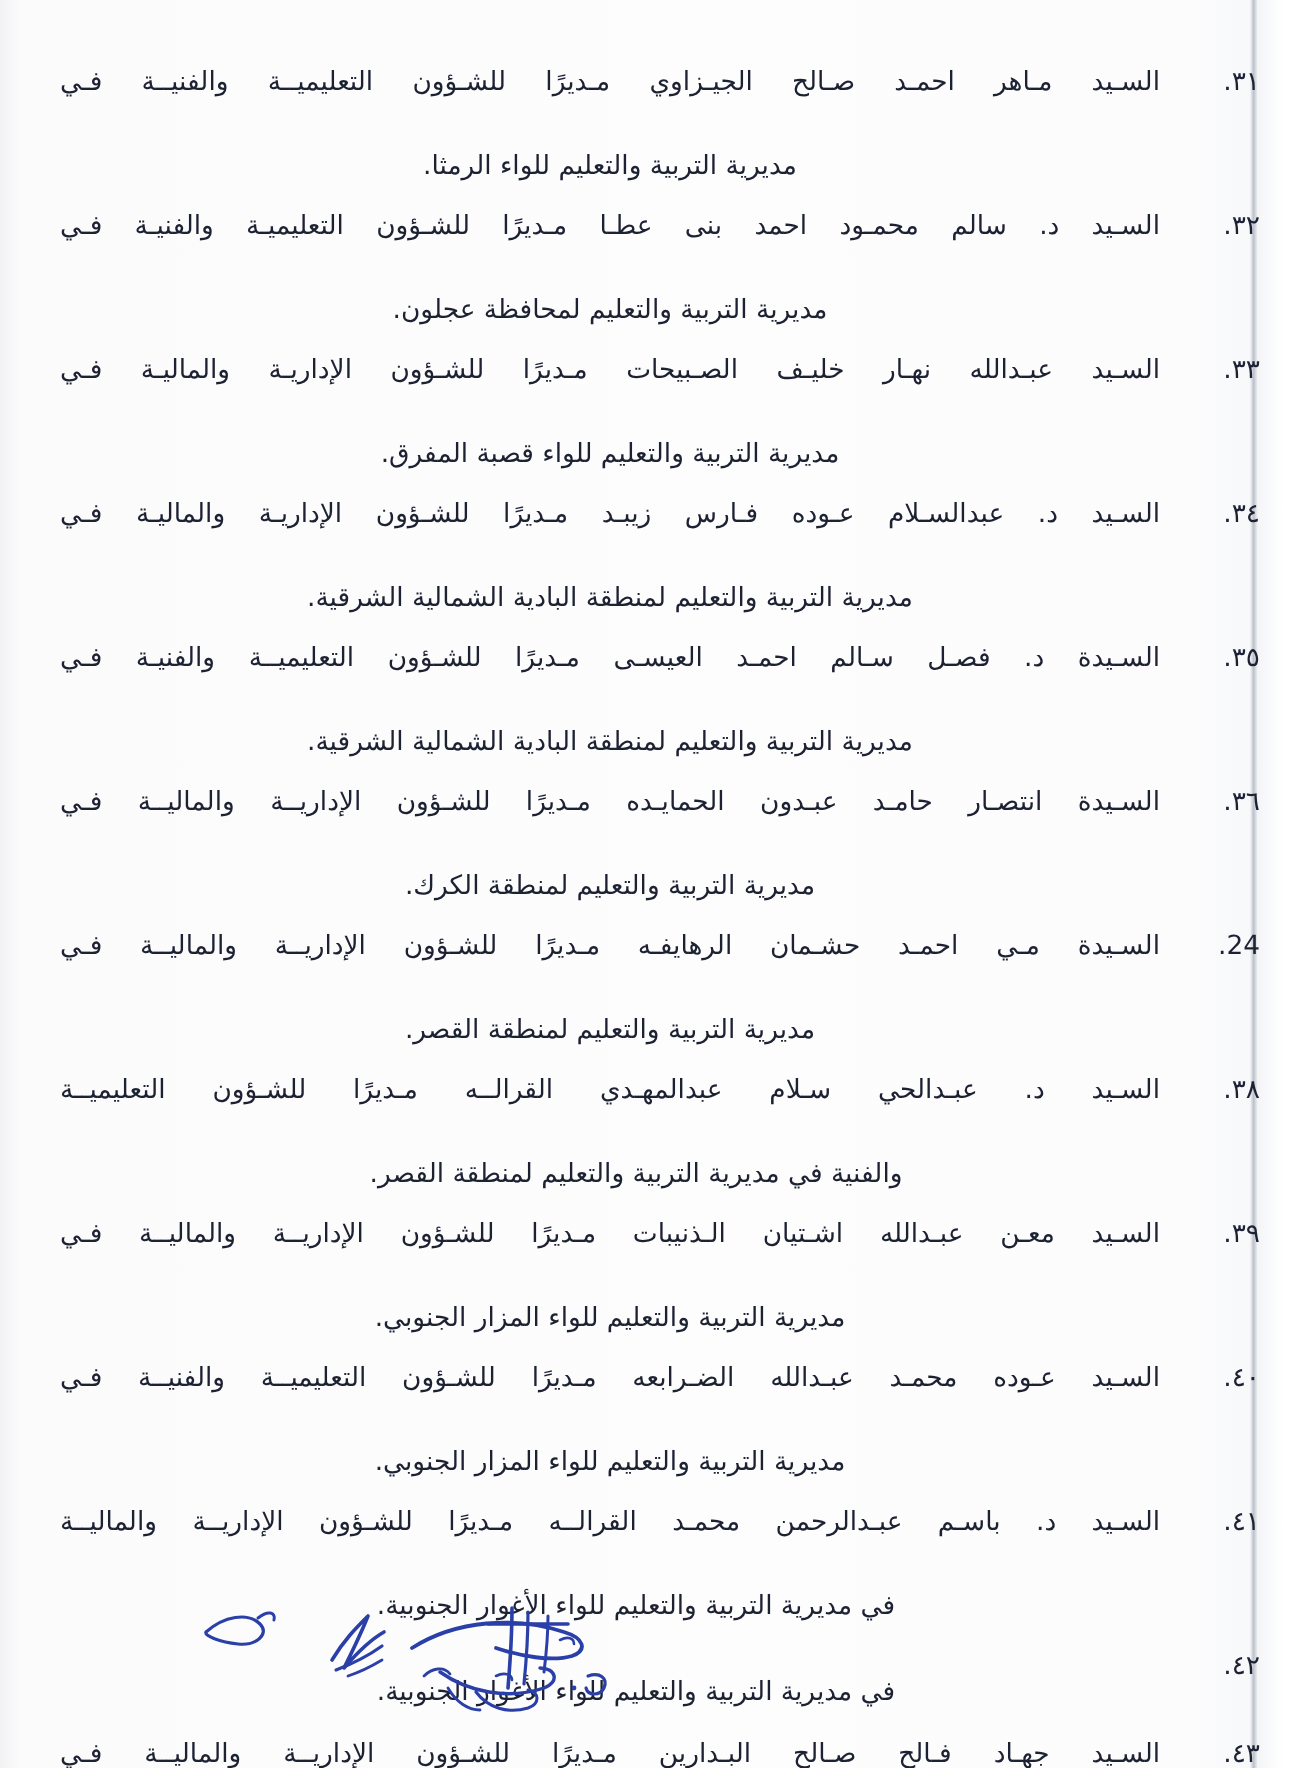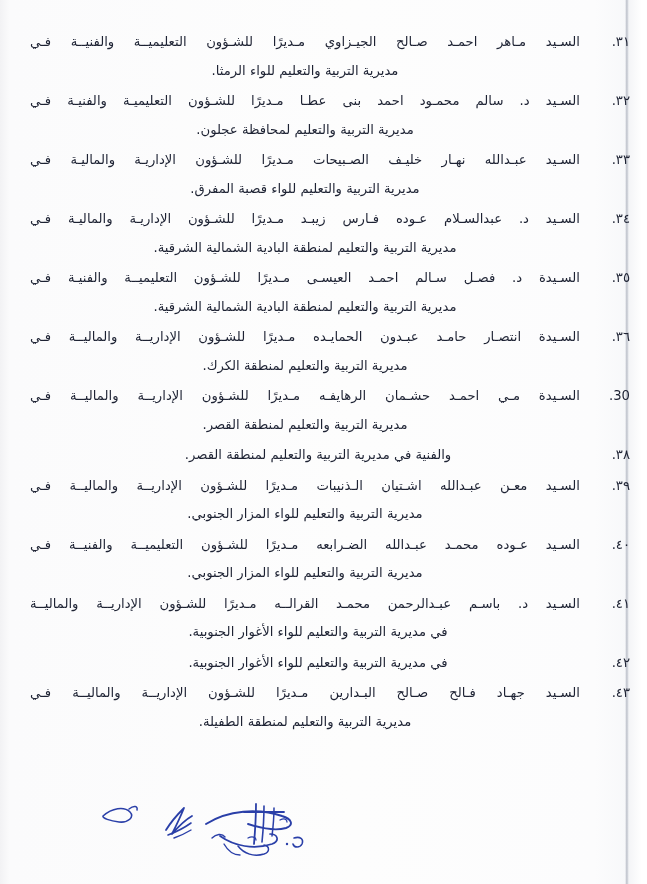--- a/index.html
+++ b/index.html
@@ -91,20 +91,21 @@
   .line {
     display: block;
     text-align: justify;
     text-align-last: justify;
     white-space: normal;
     line-height: 28.5px;
   }
   .line.last {
     text-align: center;
     text-align-last: center;
+    margin-top: 13px;
   }
   .line.indent-left {
     padding-left: 26px;
   }
 
   
   .signature {
     position: absolute;
     left: 88px;
     bottom: 12px;
@@ -177,31 +178,32 @@
           <div class="clause-row">
             <span class="clause-num">٣٦.</span>
             <div class="clause-body">
               <span class="line">السـيدة انتصـار حامـد عبـدون الحمايـده مـديرًا للشـؤون الإداريــة والماليــة فـي</span>
               <span class="line last">مديرية التربية والتعليم لمنطقة الكرك.</span>
             </div>
           </div>
         </li>
         <li class="clause">
           <div class="clause-row">
-            <span class="clause-num">30.</span>
+            <span class="clause-num">24.</span>
             <div class="clause-body">
               <span class="line">السـيدة مـي احمـد حشـمان الرهايفـه مـديرًا للشـؤون الإداريــة والماليــة فـي</span>
               <span class="line last">مديرية التربية والتعليم لمنطقة القصر.</span>
             </div>
           </div>
         </li>
         <li class="clause">
           <div class="clause-row">
             <span class="clause-num">٣٨.</span>
             <div class="clause-body">
+              <span class="line">السـيد د. عبـدالحي سـلام عبدالمهـدي القرالــه مـديرًا للشـؤون التعليميــة</span>
               <span class="line last indent-left">والفنية في مديرية التربية والتعليم لمنطقة القصر.</span>
             </div>
           </div>
         </li>
         <li class="clause">
           <div class="clause-row">
             <span class="clause-num">٣٩.</span>
             <div class="clause-body">
               <span class="line">السـيد معـن عبـدالله اشـتيان الـذنيبات مـديرًا للشـؤون الإداريــة والماليــة فـي</span>
               <span class="line last">مديرية التربية والتعليم للواء المزار الجنوبي.</span>

